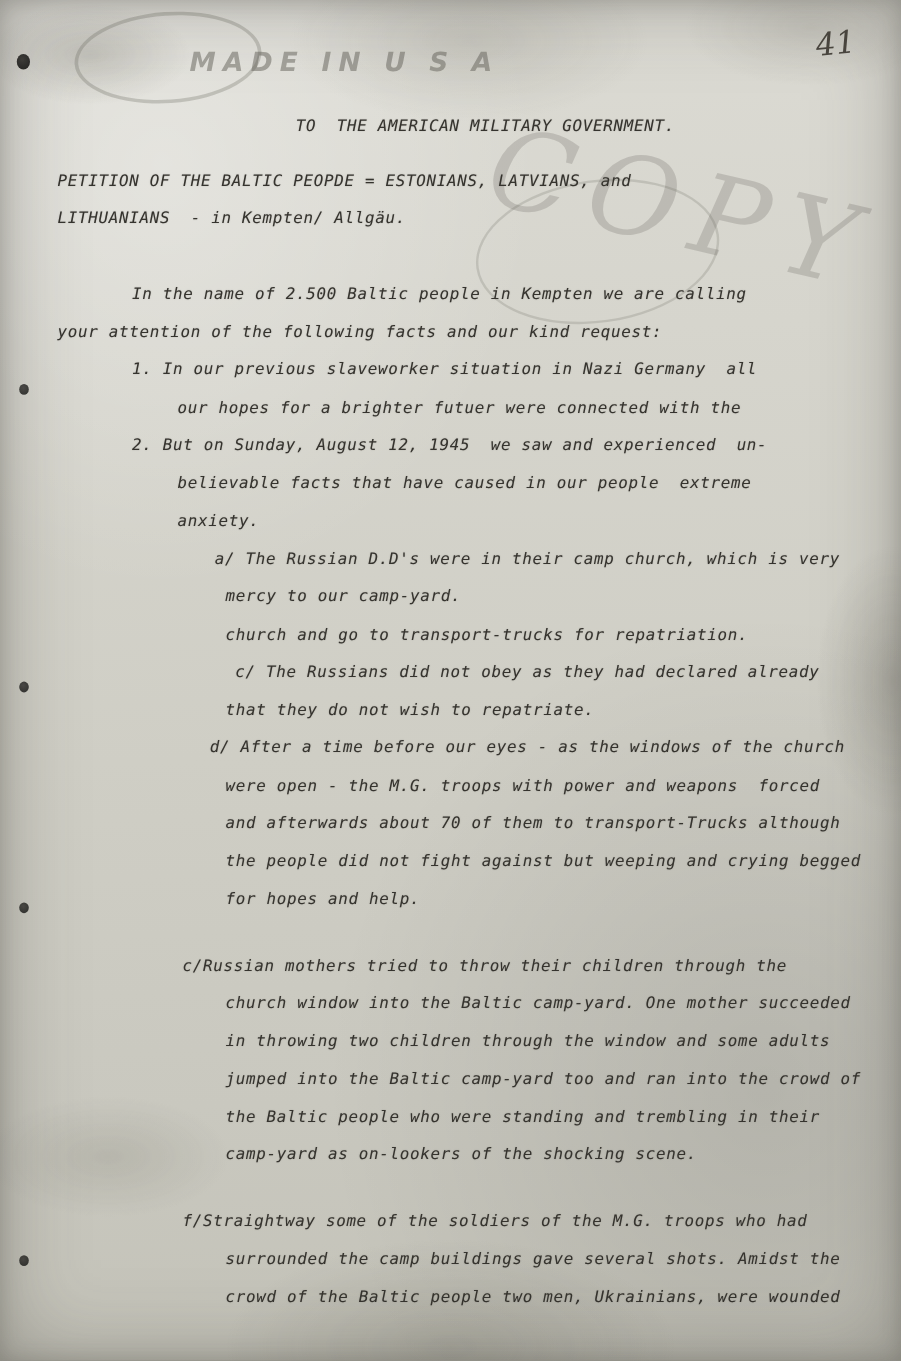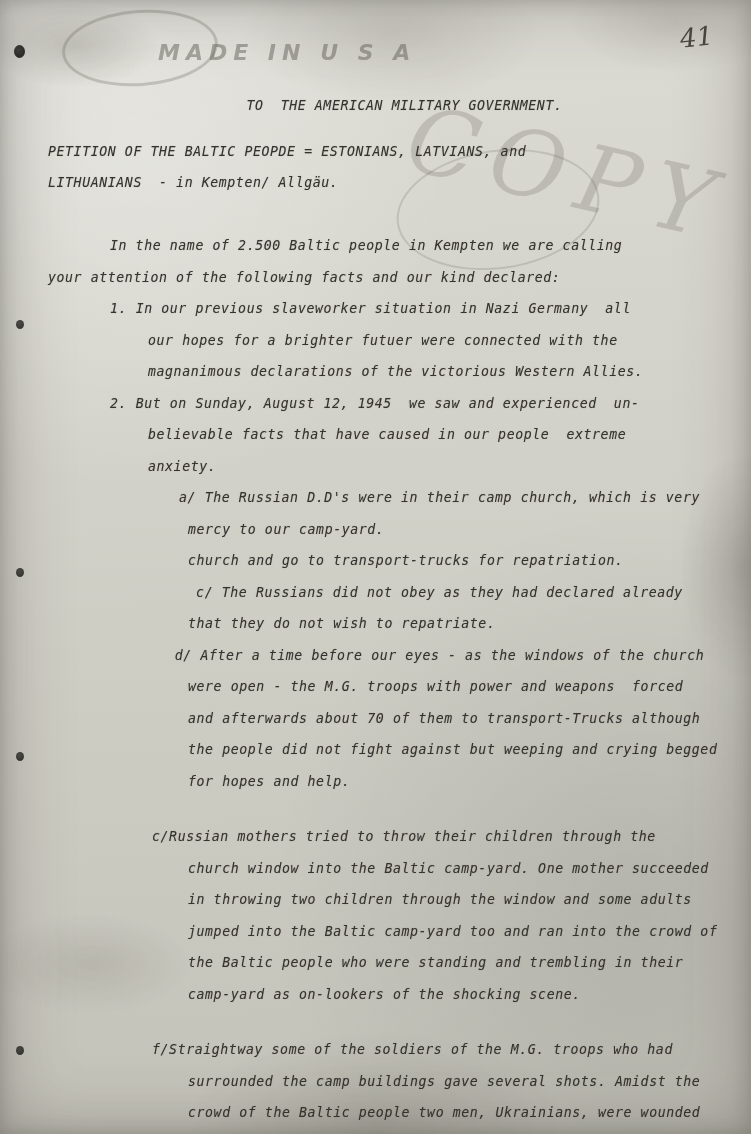--- a/index.html
+++ b/index.html
@@ -179,25 +179,24 @@
 
   <div class="typed">
 
     <div class="line center">TO  THE AMERICAN MILITARY GOVERNMENT.</div>
     <div class="gap"></div>
     <div class="line">PETITION OF THE BALTIC PEOPDE = ESTONIANS, LATVIANS, and</div>
     <div class="line">LITHUANIANS  - in Kempten/ Allgäu.</div>
     <div class="blank"></div>
 
     <div class="line ind-1">In the name of 2.500 Baltic people in Kempten we are calling</div>
-    <div class="line">your attention of the following facts and our kind declared:</div>
+    <div class="line">your attention of the following facts and our kind request:</div>
 
     <div class="line ind-1"><span>1.</span> <span>In our previous slaveworker situation in Nazi Germany  all</span></div>
     <div class="line ind-1b">our hopes for a brighter futuer were connected with the</div>
-    <div class="line ind-1b">magnanimous declarations of the victorious Western Allies.</div>
 
     <div class="line ind-1"><span>2.</span> <span>But on Sunday, August 12, 1945  we saw and experienced  un-</span></div>
     <div class="line ind-1b">believable facts that have caused in our people  extreme</div>
     <div class="line ind-1b">anxiety.</div>
 
     <div class="line ind-2"><span>a/</span> <span>The Russian D.D's were in their camp church, which is very</span></div>
     <div class="line ind-2b">mercy to our camp-yard.</div>
 
     <div class="line ind-2b">church and go to transport-trucks for repatriation.</div>
 

